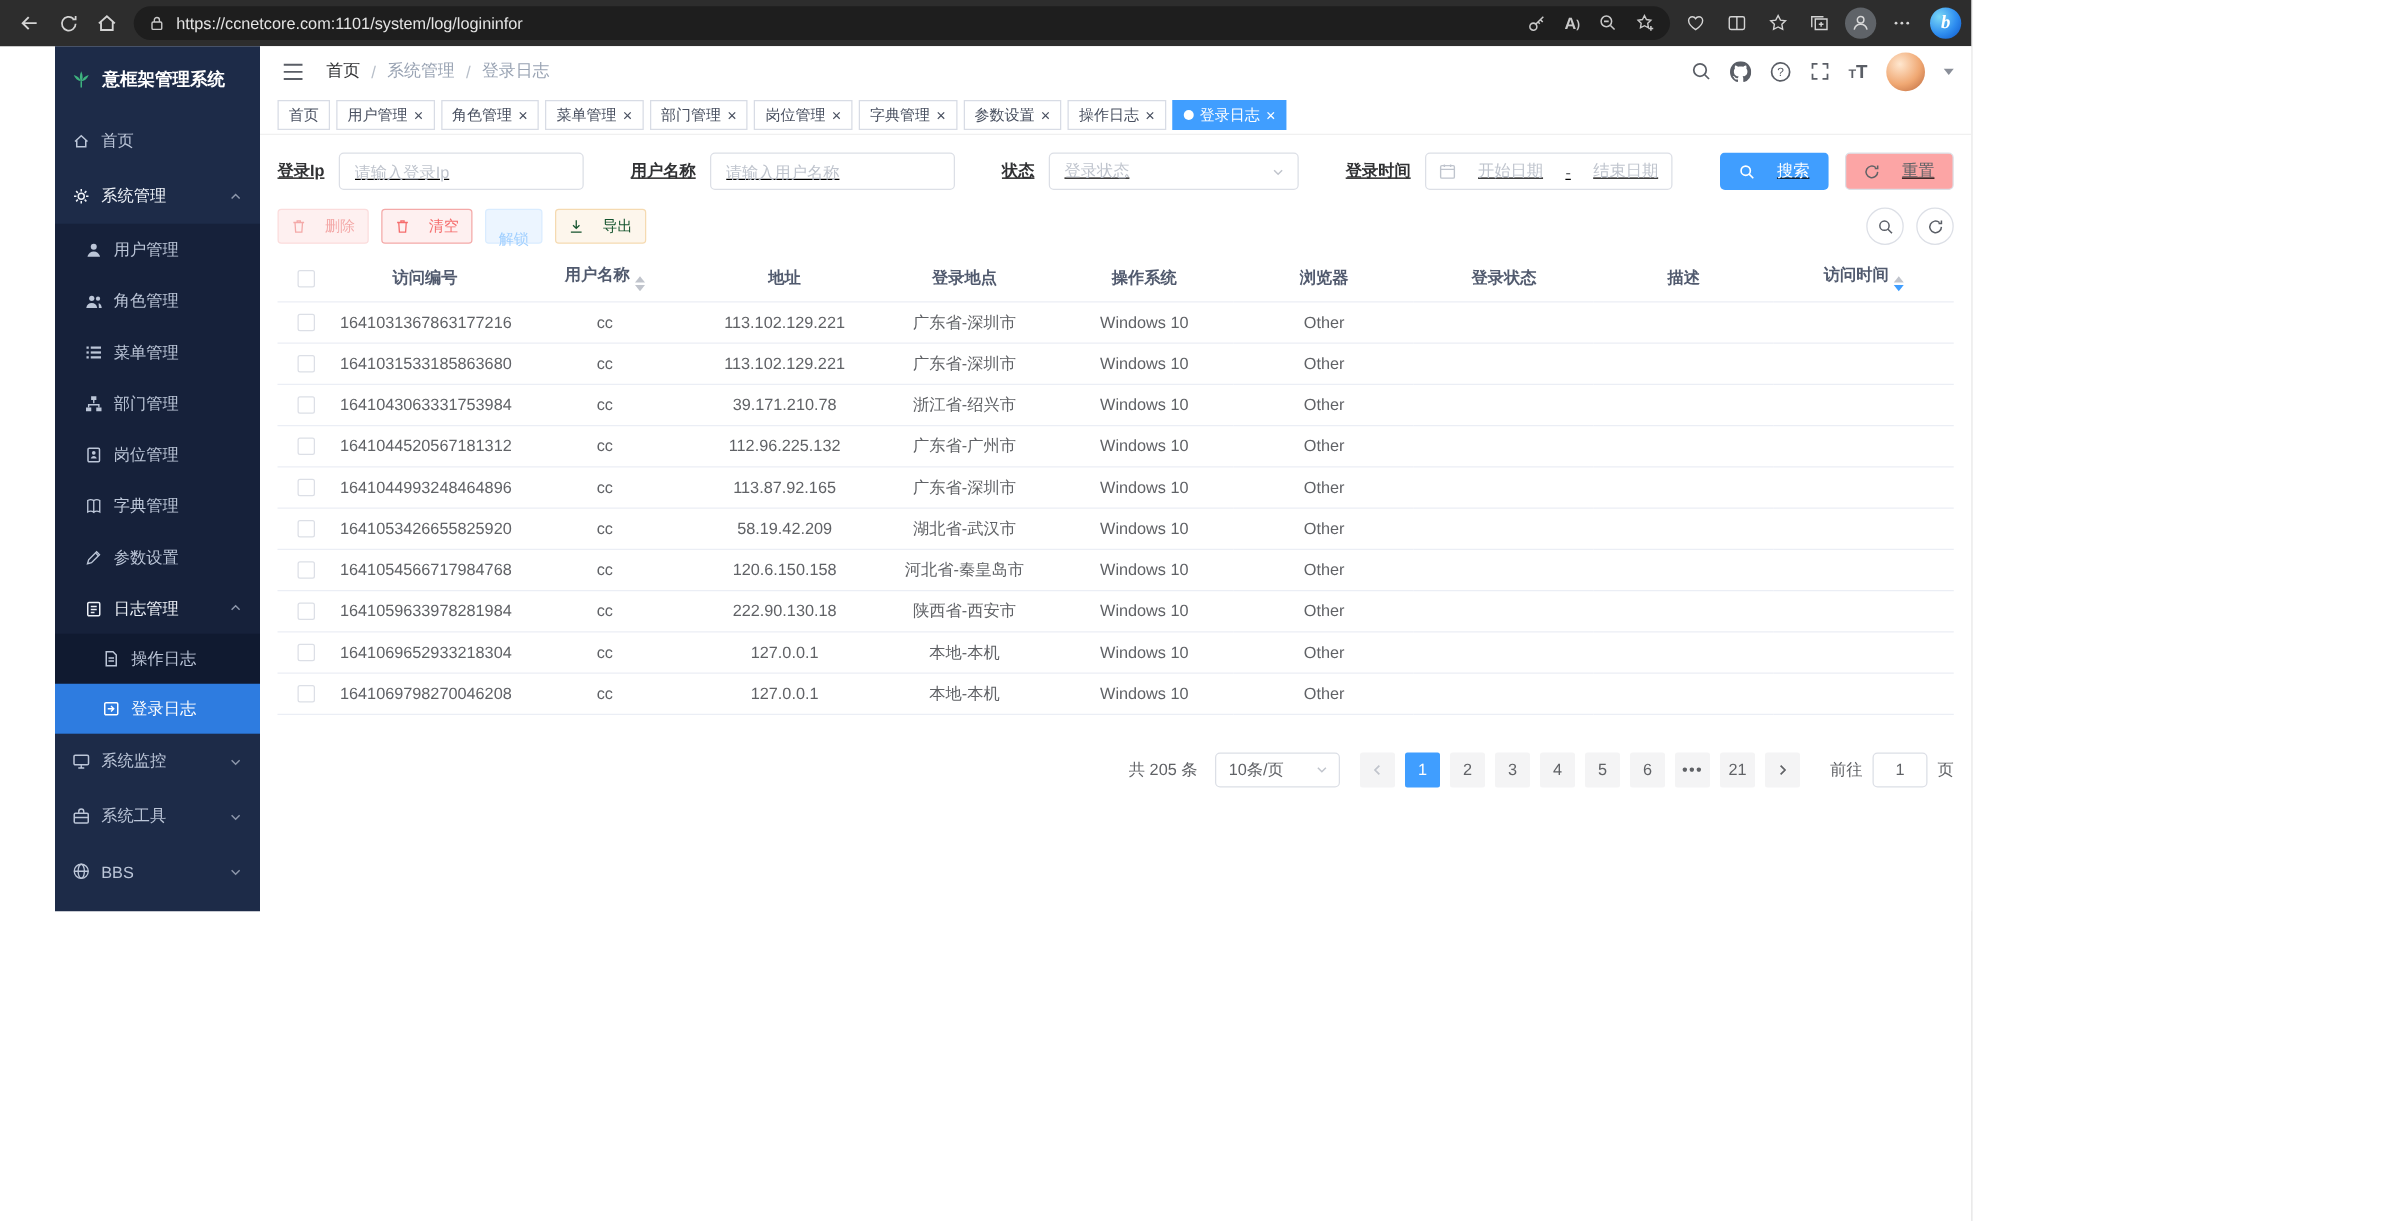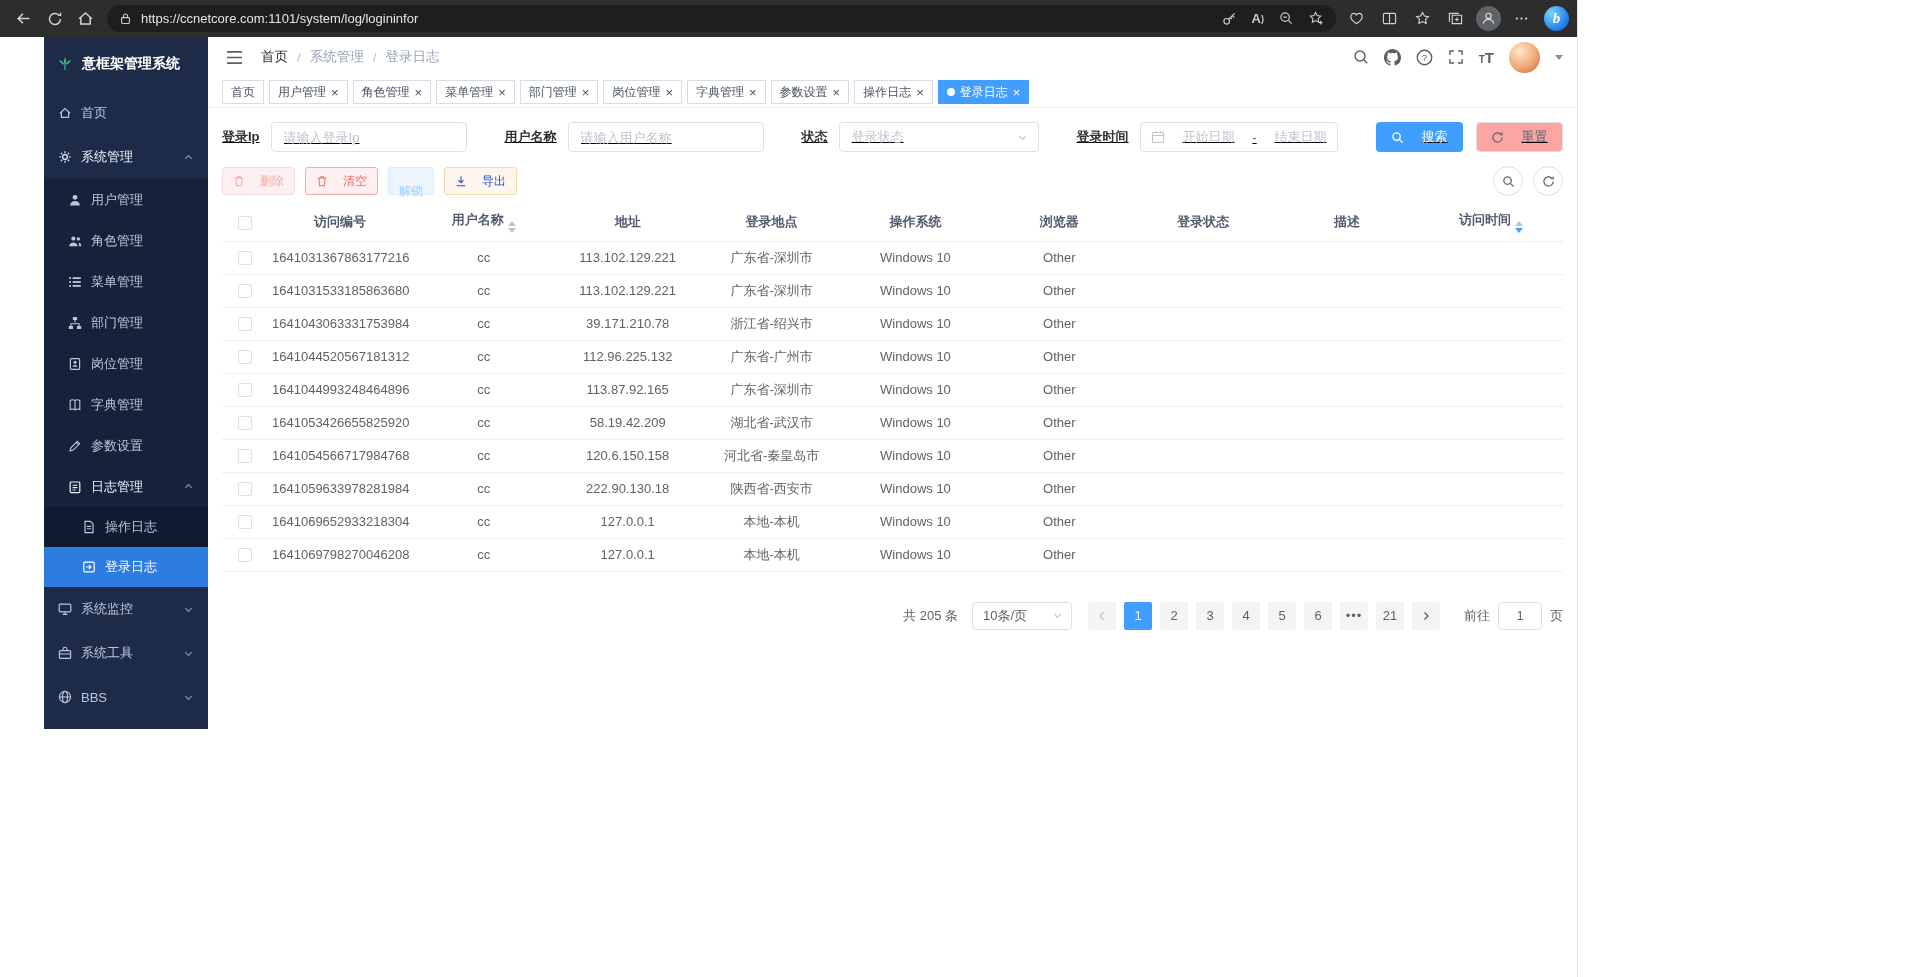--- a/index.html
+++ b/index.html
@@ -77,21 +77,21 @@
   .btn{height:30px;border-radius:4px;font-size:13px;display:inline-flex;align-items:center;gap:18px;padding:0 14px;cursor:pointer;border:1px solid transparent;}
   .btn-search{background:#409eff;color:#fff;margin-left:0;}
   .btn-reset{background:#fca5a5;border-color:#dcdfe6;color:#606266;margin-left:13px;}
 
   
   .toolbar{display:flex;align-items:center;padding:6px 14px 8px;flex:none;}
   .tbtn{height:28px;border-radius:3px;font-size:12px;display:inline-flex;align-items:center;gap:15px;padding:0 10px;margin-right:10px;border:1px solid;cursor:pointer;background:#fff;}
   .tbtn-delete{background:#fef0f0;border-color:#fbdcdc;color:#f4a9a8;cursor:not-allowed;}
   .tbtn-clear{background:#fef0f0;border-color:#f4a9a8;color:#f56c6c;}
   .tbtn-unlock{background:#ecf5ff;border-color:#d9ecff;color:#a0cfff;cursor:not-allowed;flex-direction:column;}
-  .tbtn-export{background:#fdf6ec;border-color:#f5dab1;color:#1d4ed8;}
+  .tbtn-export{background:#fdf6ec;border-color:#f5dab1;color:#14532d;}
   .toolbar-right{margin-left:auto;display:flex;gap:10px;}
   .circle-btn{width:30px;height:30px;border-radius:50%;border:1px solid #dcdfe6;background:#fff;display:flex;align-items:center;justify-content:center;color:#5a5e66;cursor:pointer;}
 
   
   .table-wrap{padding:0 14px;flex:none;}
   table{width:100%;border-collapse:collapse;table-layout:fixed;}
   th,td{font-size:13px;text-align:center;border-bottom:1px solid #ebeef5;padding:0 4px;overflow:hidden;white-space:nowrap;}
   th{color:#515a6e;font-weight:bold;height:37px;}
   td{color:#606266;height:33px;}
   col.col-check{width:46px;}

